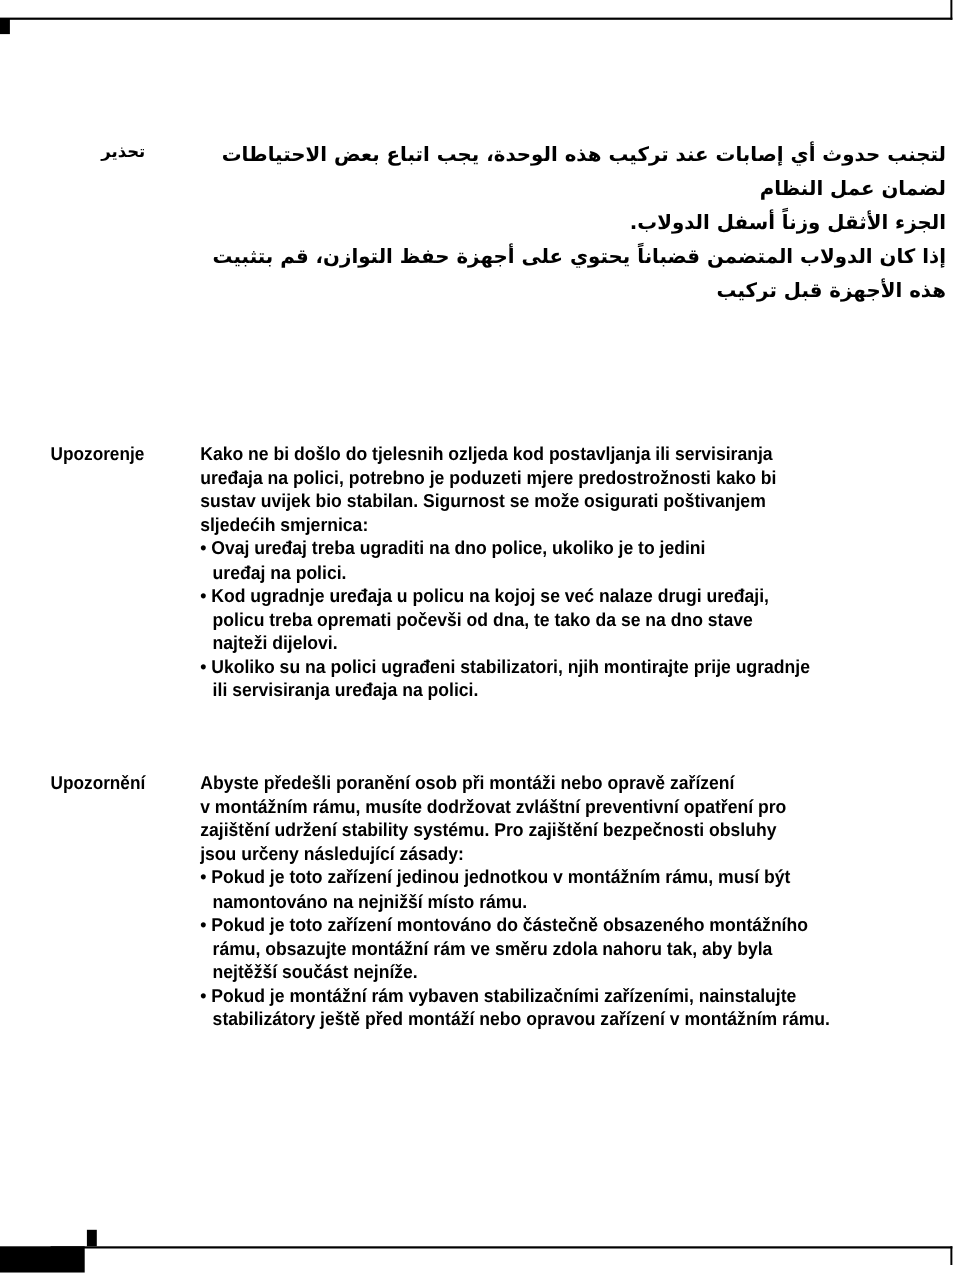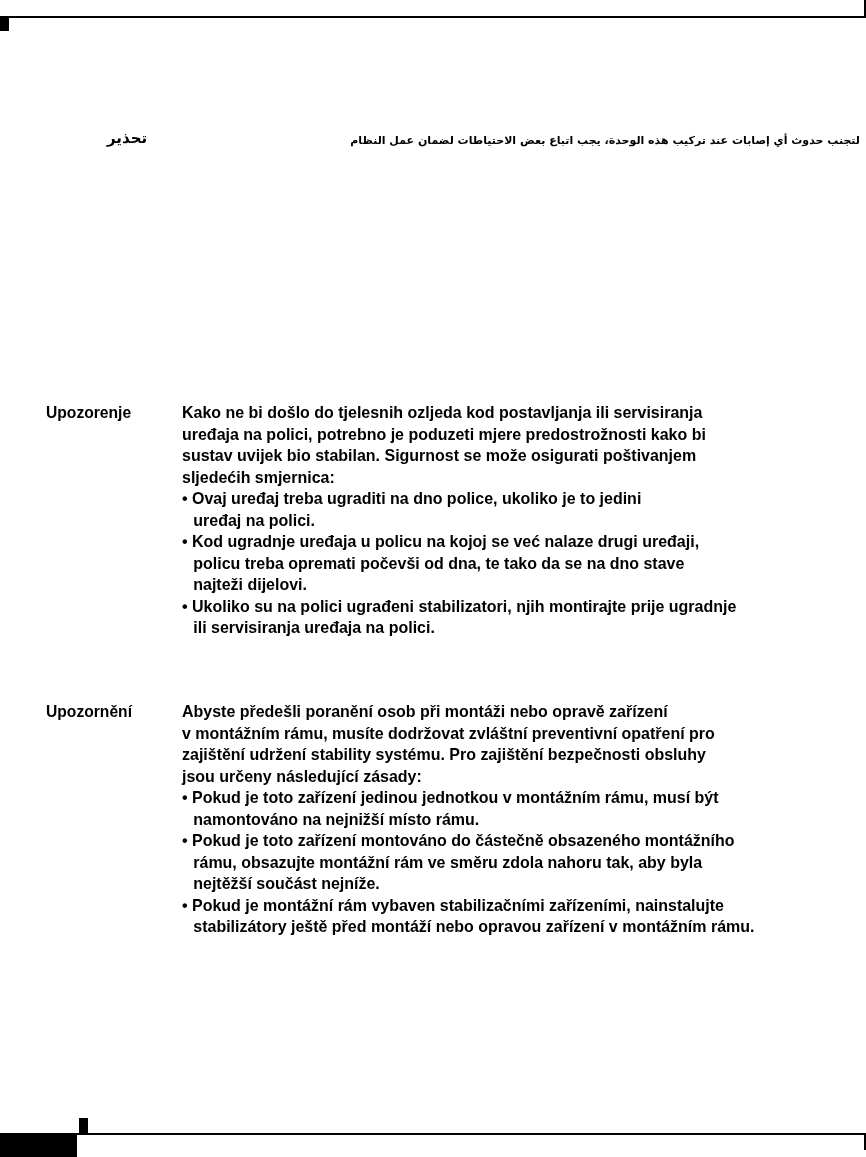--- a/index.html
+++ b/index.html
@@ -6,41 +6,43 @@
   body { width:866px; height:1157px; position:relative; overflow:hidden; font-family:"Liberation Sans", sans-serif; color:#000; }
   .top-rule { position:absolute; left:0; top:16px; width:866px; height:2px; background:#000; }
   .top-rule-tick { position:absolute; right:0; top:0; width:2px; height:18px; background:#000; }
   .top-block { position:absolute; left:0; top:17px; width:9px; height:14px; background:#000; }
   .bot-rule { position:absolute; left:46px; top:1133px; width:820px; height:2px; background:#000; }
   .bot-rule-tick { position:absolute; right:0; top:1133px; width:2px; height:17px; background:#000; }
   .bot-block { position:absolute; left:0; top:1133px; width:77px; height:24px; background:#000; }
   .bot-small { position:absolute; left:79px; top:1118px; width:9px; height:15px; background:#000; }
 
   .warn-ar { position:absolute; left:0; top:125px; width:866px; }
-  .ar-label { position:absolute; left:107px; top:4px; font-family:"DejaVu Sans", sans-serif; font-weight:bold; font-size:15px; direction:rtl; }
-  .ar-body { position:absolute; left:180px; width:680px; direction:rtl; text-align:right; font-family:"DejaVu Sans", sans-serif; font-weight:bold; font-size:11px; line-height:31px; }
+  .ar-label { position:absolute; left:92px; top:4px; font-family:"DejaVu Sans", sans-serif; font-weight:bold; font-size:15px; direction:rtl; }
+  .ar-body { position:absolute; left:180px; width:680px; direction:rtl; text-align:right; font-family:"DejaVu Sans", sans-serif; font-weight:bold; font-size:18px; line-height:31px; }
   .ar-body p { margin:0; }
 
   .section { position:absolute; left:0; width:866px; }
   .label { position:absolute; left:46px; top:0; font-weight:bold; font-size:17px; line-height:21px; transform:scaleX(0.92); transform-origin:left; }
   .body { position:absolute; left:182px; width:670px; font-weight:bold; font-size:17px; line-height:21.5px; transform:scaleX(0.94); transform-origin:left; white-space:nowrap; }
   .body .line { display:block; }
   .body .indent { padding-left:12px; }
 </style>
 </head>
 <body>
 
 <div class="top-rule"></div>
 <div class="top-rule-tick"></div>
 <div class="top-block"></div>
 
 <div class="warn-ar">
   <div class="ar-label">تحذير</div>
   <div class="ar-body">
     <p>لتجنب حدوث أي إصابات عند تركيب هذه الوحدة، يجب اتباع بعض الاحتياطات لضمان عمل النظام</p>
+    <p>الجزء الأثقل وزناً أسفل الدولاب.</p>
+    <p>إذا كان الدولاب المتضمن قضباناً يحتوي على أجهزة حفظ التوازن، قم بتثبيت هذه الأجهزة قبل تركيب</p>
   </div>
 </div>
 
 <div class="section" style="top:402px;">
   <div class="label">Upozorenje</div>
   <div class="body">
     <span class="line">Kako ne bi došlo do tjelesnih ozljeda kod postavljanja ili servisiranja</span>
     <span class="line">uređaja na polici, potrebno je poduzeti mjere predostrožnosti kako bi</span>
     <span class="line">sustav uvijek bio stabilan. Sigurnost se može osigurati poštivanjem</span>
     <span class="line">sljedećih smjernica:</span>

